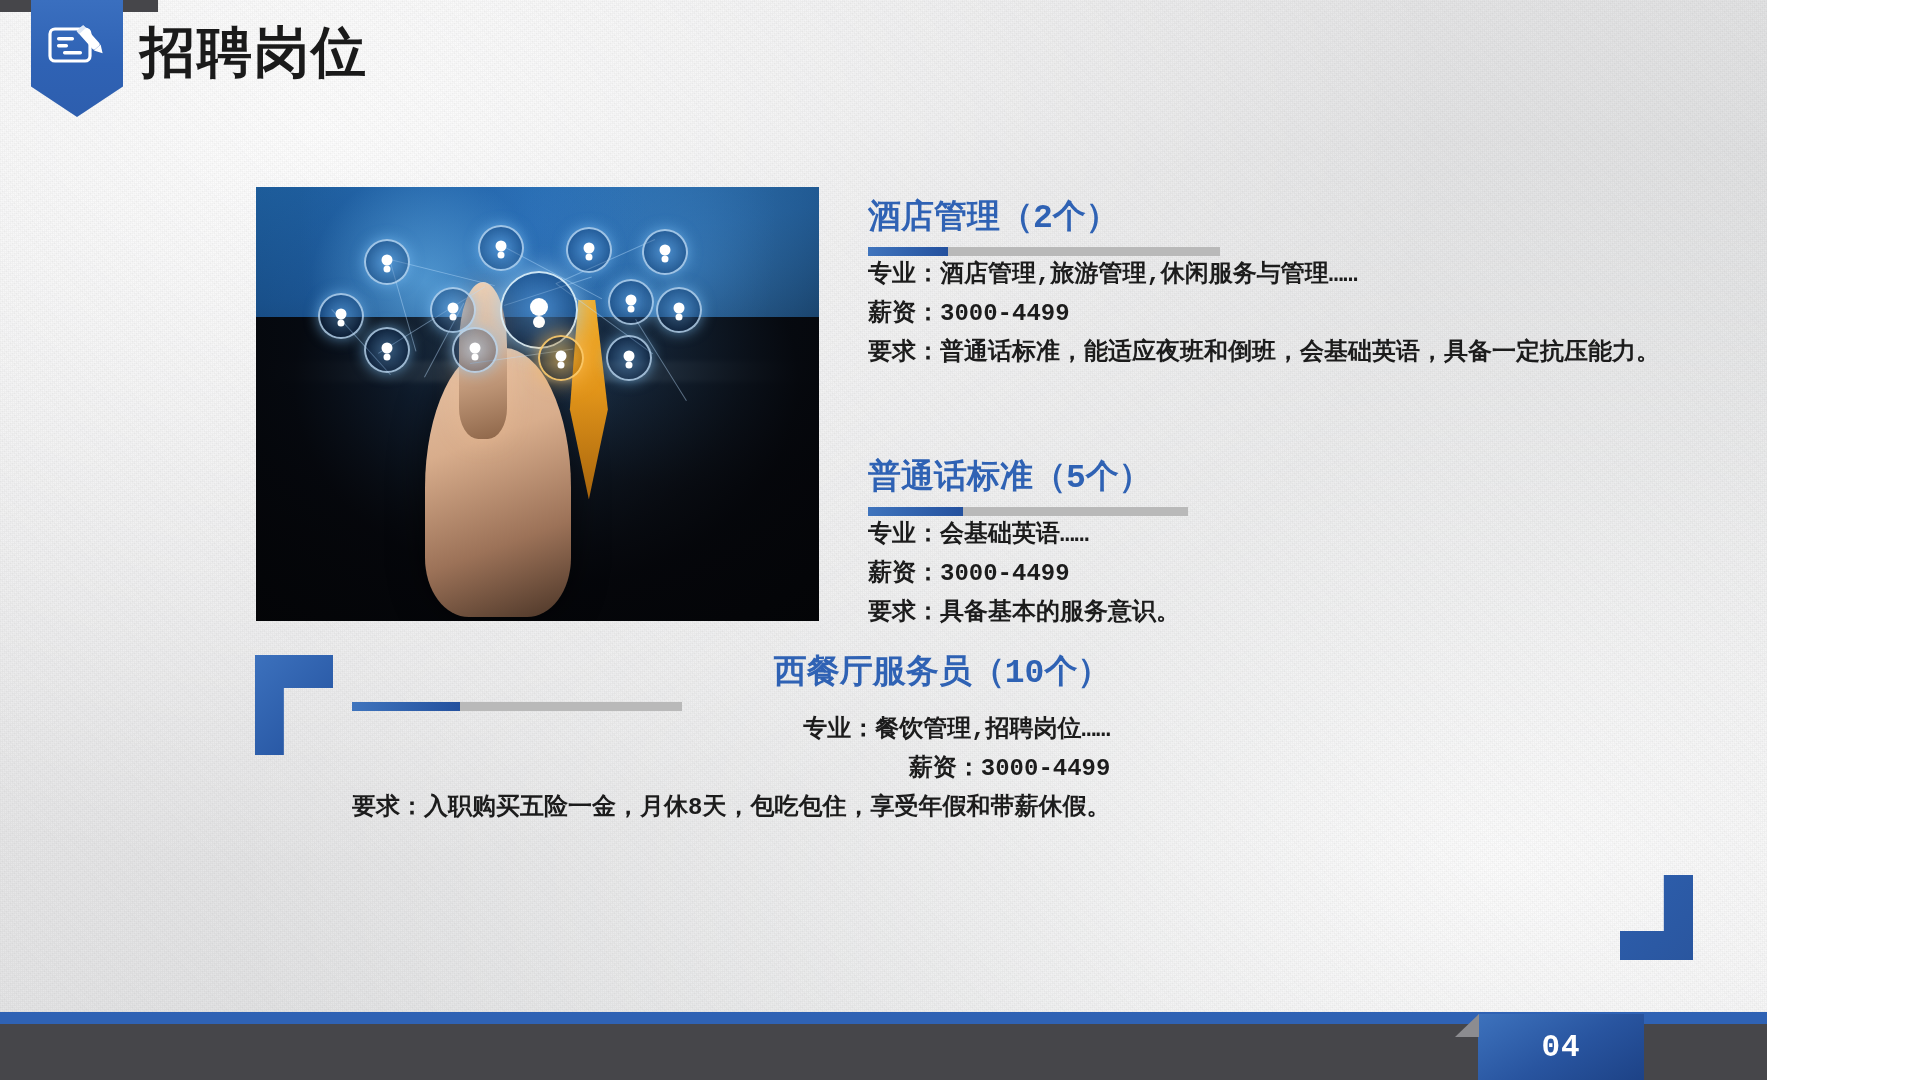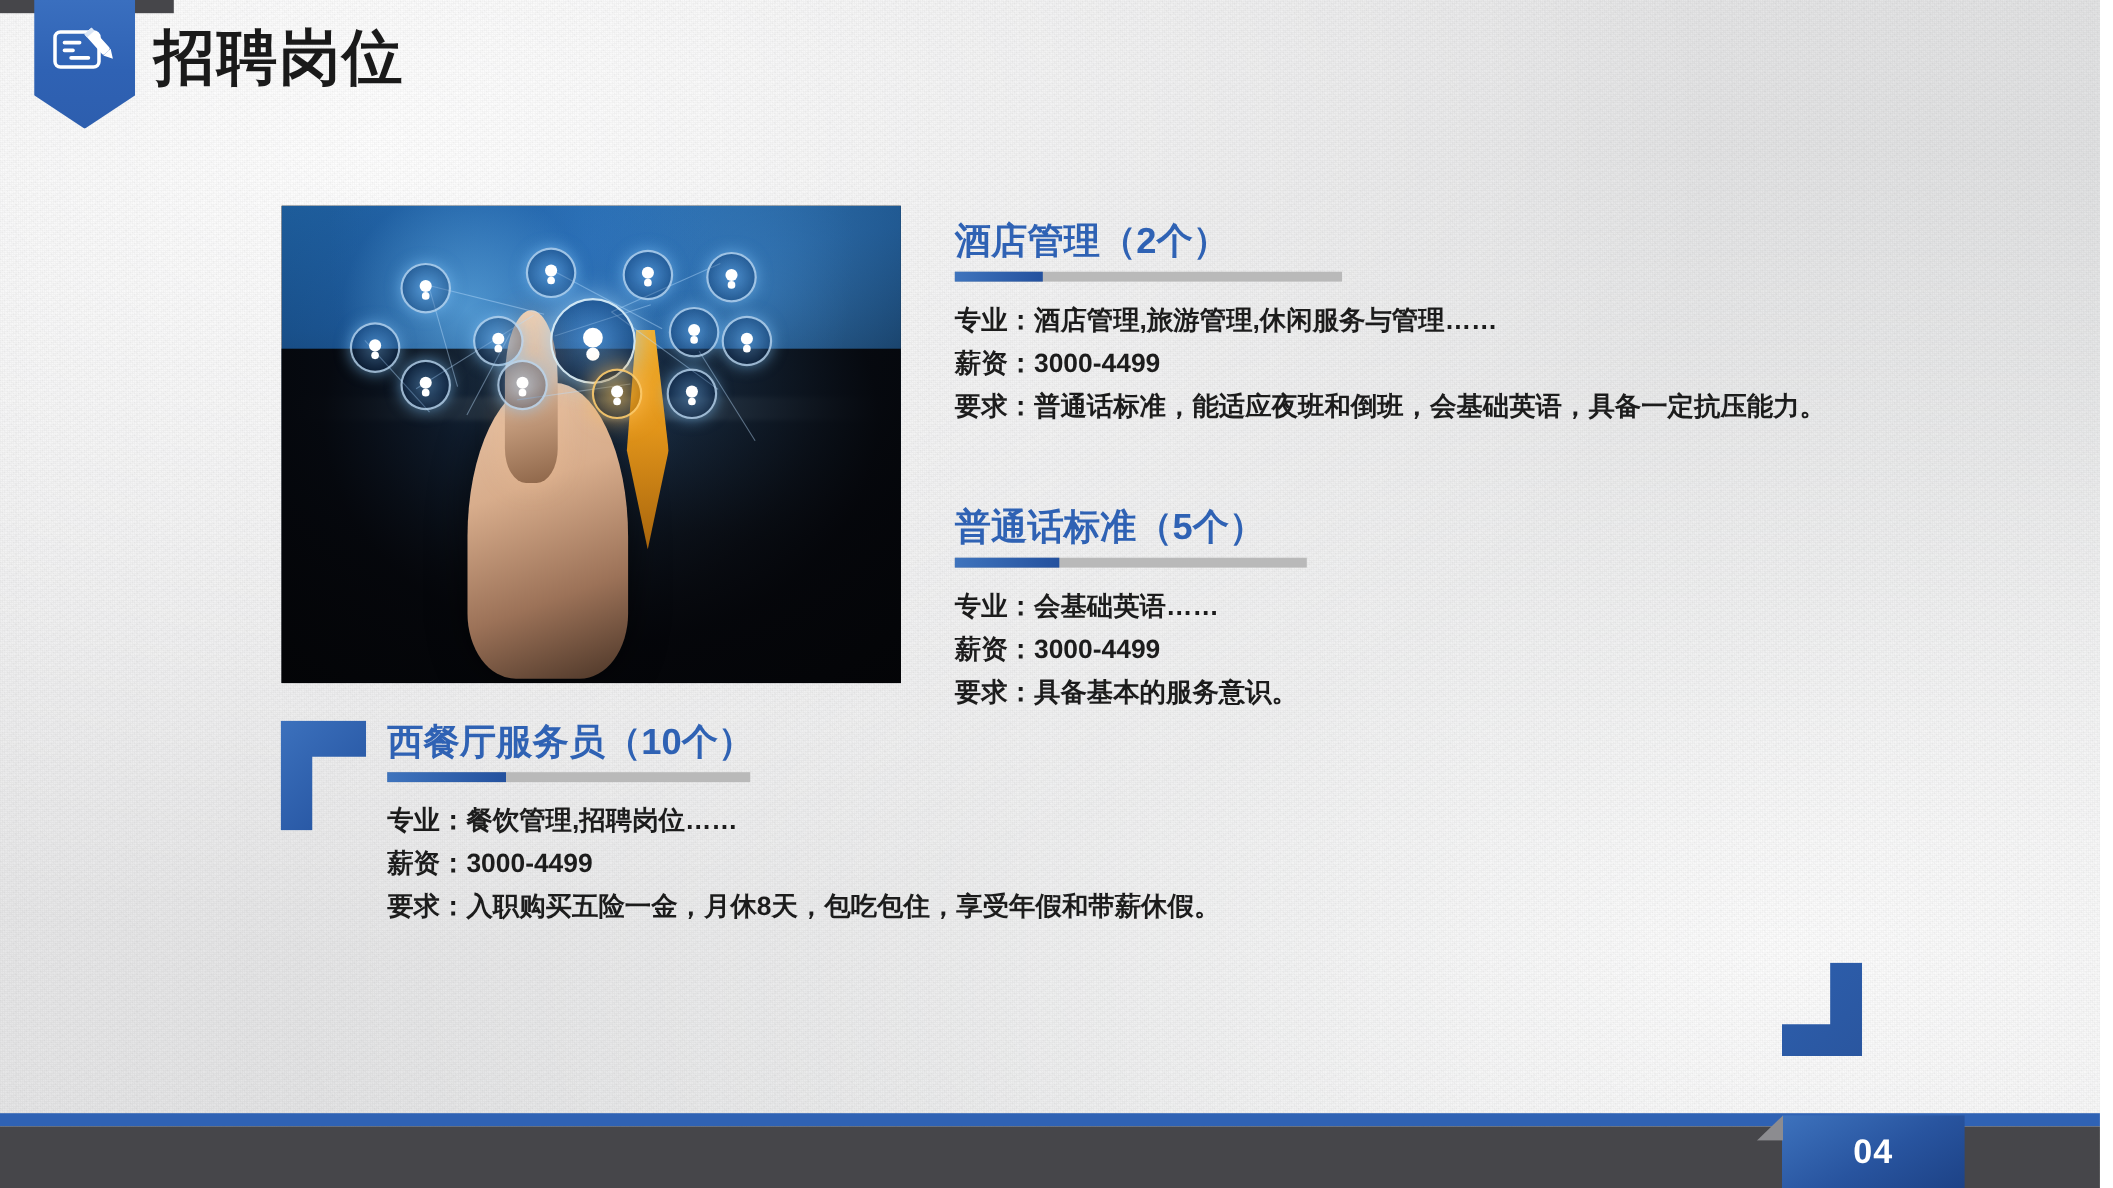--- a/index.html
+++ b/index.html
@@ -2,24 +2,24 @@
 <html><head>
 <meta charset="utf-8">
 <style>
   html, body {
     margin: 0;
     padding: 0;
     background: #ffffff;
   }
   #slide {
     position: relative;
-    width: 1909px;
+    width: 1767px;
     height: 1080px;
     overflow: hidden;
-    font-family: Liberation Sans, sans-serif;
+    font-family: Liberation Mono, monospace;
     background:
       radial-gradient(ellipse at 18% 12%, rgba(255,255,255,0.95) 0%, rgba(255,255,255,0) 55%),
       radial-gradient(ellipse at 85% 80%, rgba(255,255,255,0.9) 0%, rgba(255,255,255,0) 60%),
       linear-gradient(145deg, #ececed 0%, #e6e6e7 40%, #dfe0e1 70%, #e9e9ea 100%);
   }
   
   #slide::before {
     content: "";
     position: absolute;
     inset: 0;
@@ -175,37 +175,36 @@
     height: 9px;
     margin-top: 9px;
     background: #b9b9b9;
   }
   .rule .fill {
     position: absolute;
     left: 0; top: 0; bottom: 0;
     background: linear-gradient(90deg, #3f74bd 0%, #24519e 100%);
   }
   .job-lines {
-    margin-top: 17px;
   }
   .job-line {
     font-size: 24px;
     font-weight: 700;
     color: #1c1c1c;
     white-space: nowrap;
     line-height: 1.62;
   }
 
   #job-1 { left: 868px; top: 200px; }
   #job-1 .rule { width: 352px; }
   #job-1 .rule .fill { width: 80px; }
   #job-2 { left: 868px; top: 460px; }
   #job-2 .rule { width: 320px; }
   #job-2 .rule .fill { width: 95px; }
-  #job-3 { left: 352px; top: 655px; }
+  #job-3 { left: 352px; top: 655px; text-align: right; }
   #job-3 .rule { width: 330px; }
   #job-3 .rule .fill { width: 108px; }
 
   
   .corner-bracket-tl {
     position: absolute;
     left: 255px; top: 655px;
     width: 78px; height: 100px;
     background: linear-gradient(135deg, #3c71bd 0%, #22509d 100%);
     clip-path: polygon(0 0, 100% 0, 100% 33%, 37% 33%, 37% 100%, 0 100%);

